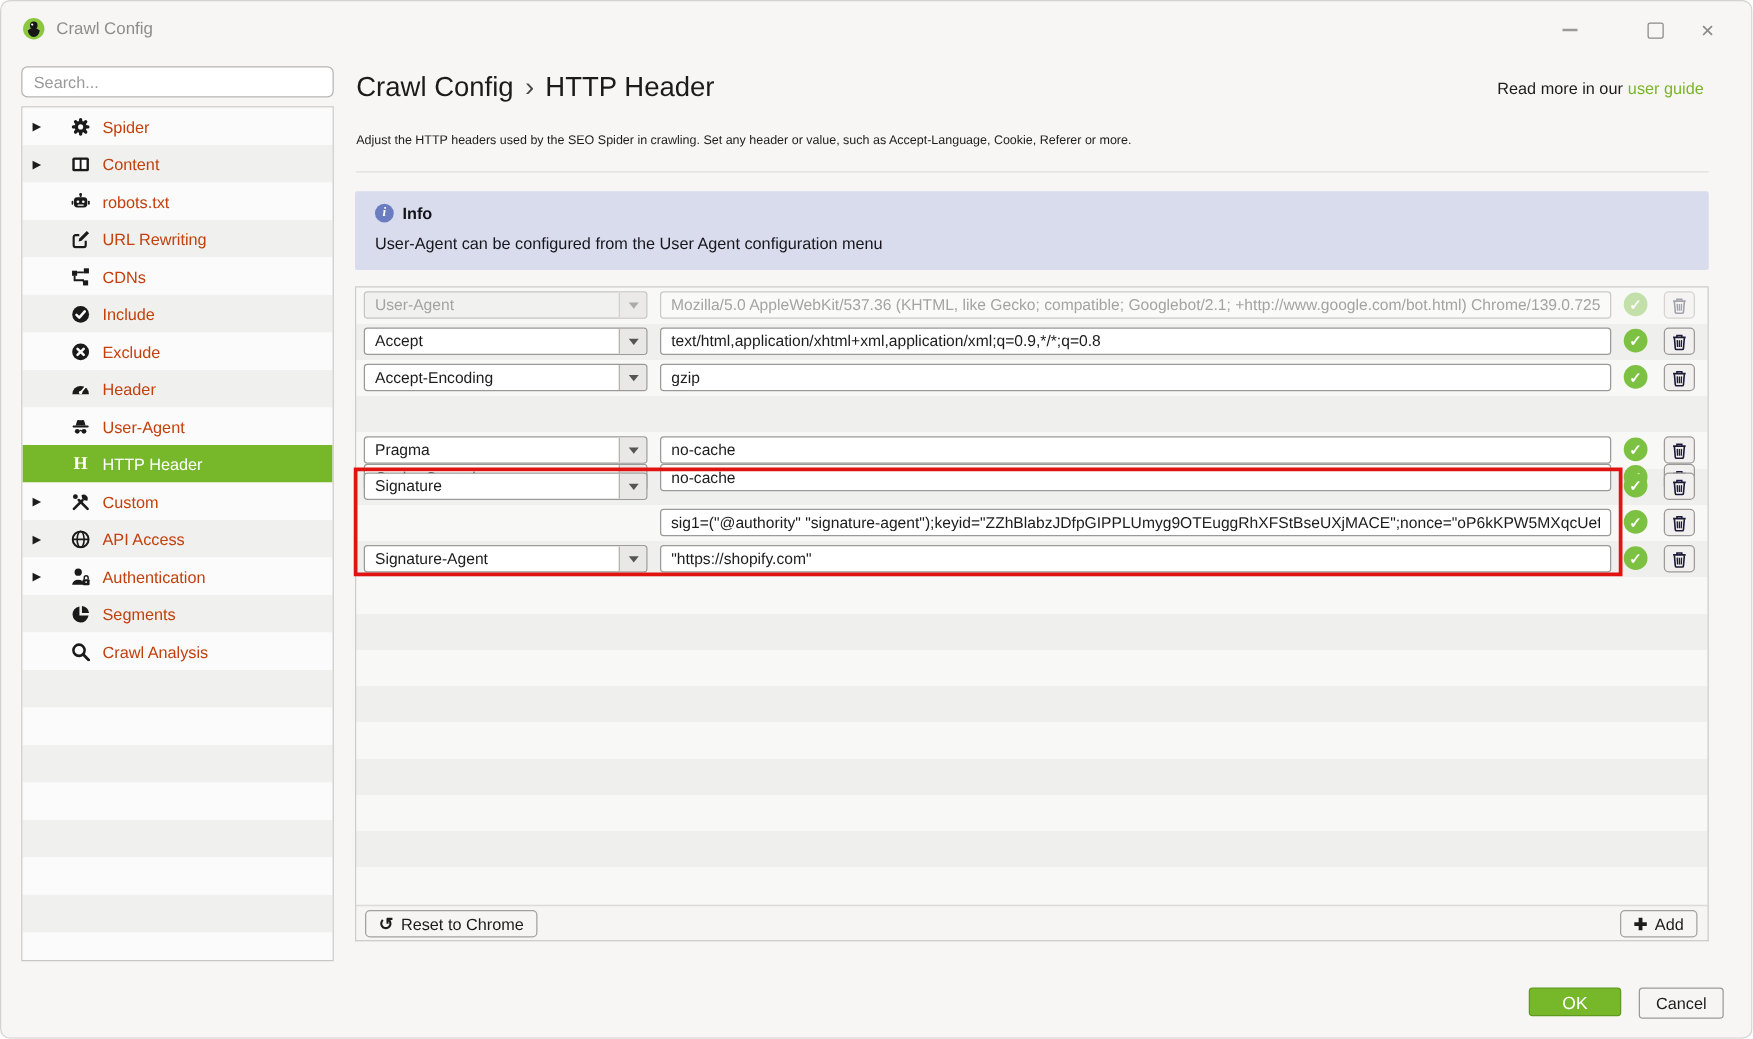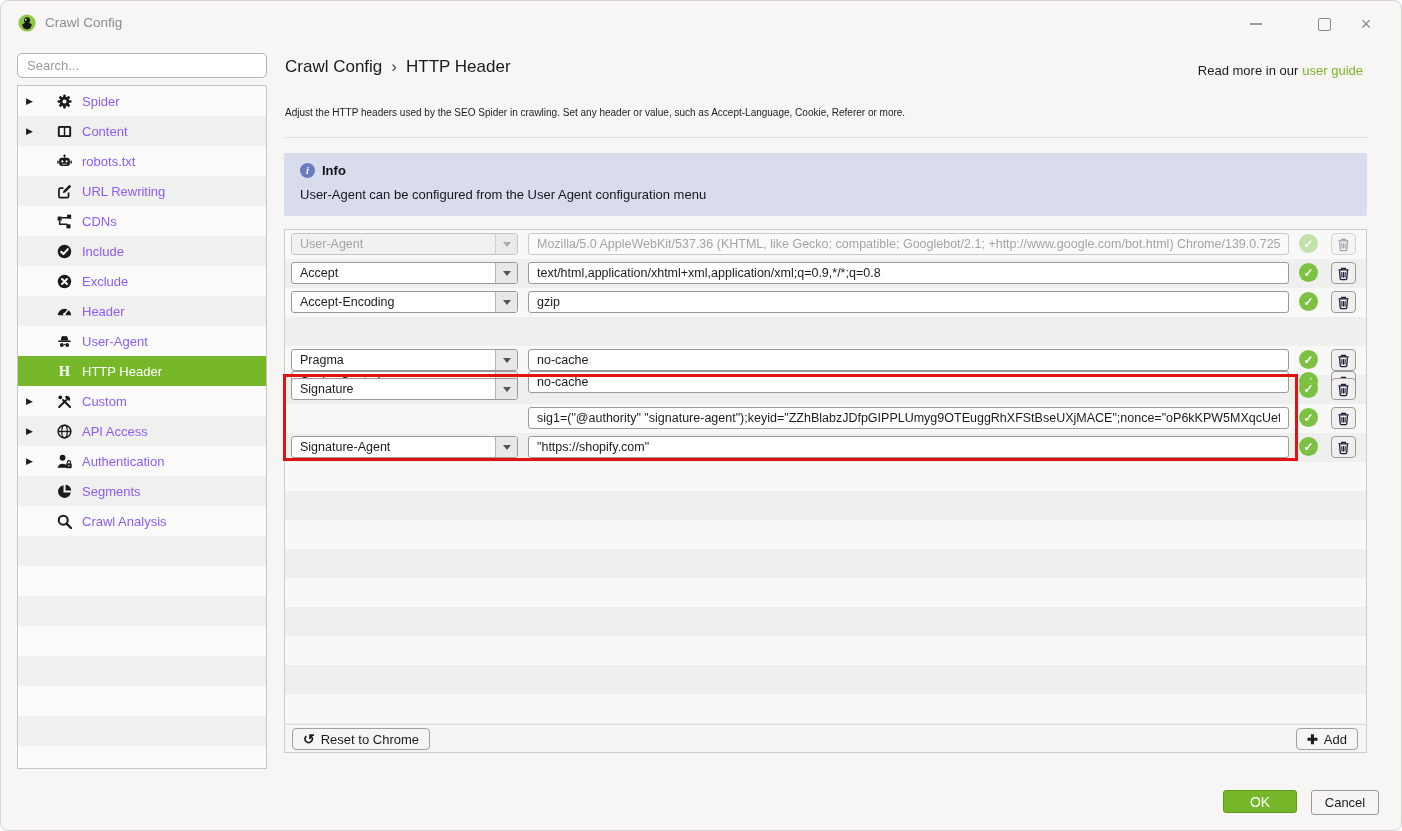--- a/index.html
+++ b/index.html
@@ -25,25 +25,25 @@
   .search::placeholder{color:#9a9a9a;}
   .tree{position:absolute;left:16px;top:84px;width:250px;height:684px;box-sizing:border-box;
         border:1px solid #c9c7c4;background:#fbfbfb;overflow:hidden;}
   .tree-row{height:30px;display:flex;align-items:center;background:#fbfbfb;}
   .tree-row.alt{background:#f0f0ef;}
   .tree-row.sel{background:#76b82a;}
   .tw{width:18px;margin-left:8px;font-size:9px;color:#1c1c1c;text-align:left;flex:0 0 auto;}
   .ticon{width:15px;height:15px;margin-left:13px;margin-right:10px;flex:0 0 auto;display:flex;
          align-items:center;justify-content:center;}
   .ticon.hglyph{font-weight:800;font-size:14.5px;color:#fff;font-family:"Liberation Serif",serif;}
-  .tlabel{font-size:13px;color:#8b5cf6;white-space:nowrap;}
+  .tlabel{font-size:13px;color:#c2410c;white-space:nowrap;}
   .tree-row.sel .tlabel{color:#fff;}
 
   
-  .breadcrumb{position:absolute;left:284px;top:56px;font-size:17px;color:#1b1b1b;}
+  .breadcrumb{position:absolute;left:284px;top:56px;font-size:22px;color:#1b1b1b;}
   .breadcrumb .sep{color:#4a4a4a;margin:0 9px;}
   .readmore{position:absolute;top:62px;right:38px;font-size:13px;color:#1c1c1c;}
   .readmore a{color:#7ab529;text-decoration:none;margin-left:4px;}
   .desc{position:absolute;left:284px;top:106px;font-size:10px;color:#1c1c1c;}
   .hr{position:absolute;left:284px;top:136px;width:1082px;height:1px;background:#e0deda;}
 
   
   .infobox{position:absolute;left:283px;top:152px;width:1083px;height:63px;background:#d9dcec;
            border-radius:2px;box-sizing:border-box;padding:10px 16px;}
   .info-head{display:flex;align-items:center;gap:7px;font-size:13px;font-weight:700;color:#13131a;}

